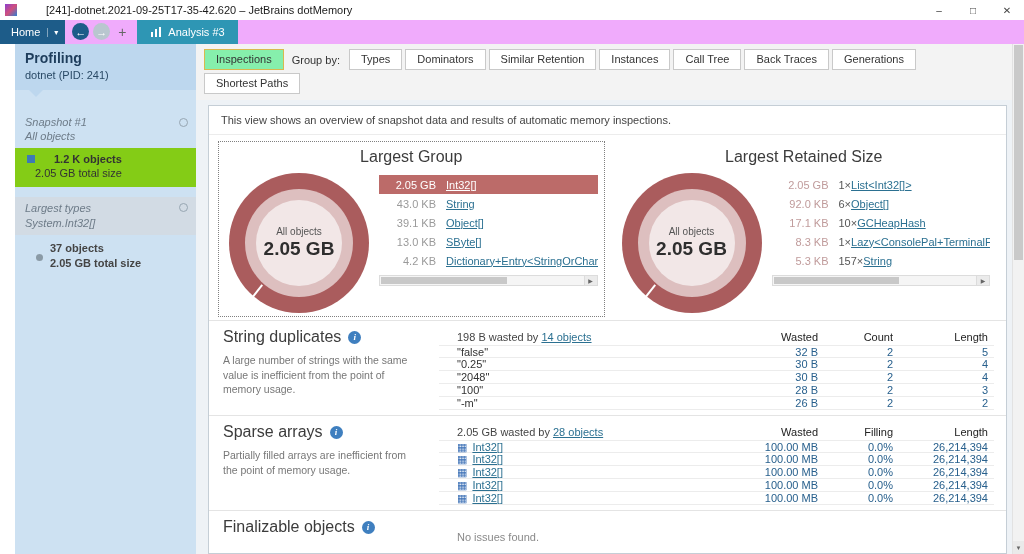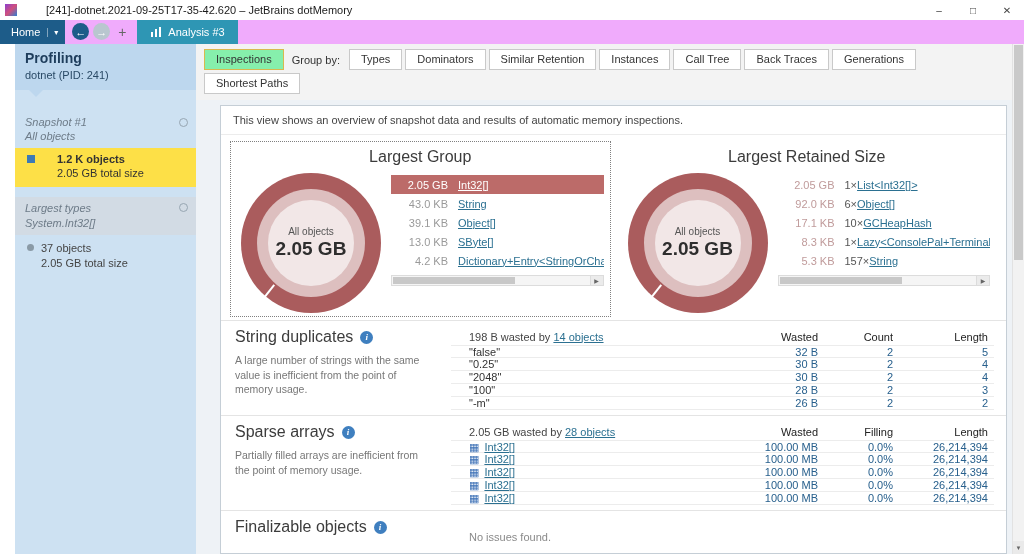--- a/index.html
+++ b/index.html
@@ -28,39 +28,39 @@
   .body { display:flex; height:510px; }
 
   
   .sidebar { width:181px; flex:none; background:#cde1f2; position:relative;margin-left:15px; }
   .sb-head { background:#bdd7ee; padding:6px 10px 9px; position:relative; }
   .sb-title { font-size:14px; font-weight:bold; color:#1e3d5c; }
   .sb-proc { font-size:11px; color:#2a4a66; margin-top:3px; }
   .sb-tail { position:absolute; left:14px; top:100%; width:0; height:0; border:7px solid transparent; border-top-color:#bdd7ee; }
   .sb-group { margin-top:22px; padding:3px 10px 4px; color:#6d7b88; font-style:italic; position:relative; line-height:1.3; }
   .g-ind { position:absolute; right:8px; top:6px; width:9px; height:9px; border-radius:50%; border:1px solid #97a6b2; cursor:pointer; }
-  .sel-row { background:#fde047; padding:4px 8px 6px 12px; display:flex; gap:22px; align-items:flex-start; cursor:pointer; }
+  .sel-row { background:#84cc16; padding:4px 8px 6px 12px; display:flex; gap:0; align-items:flex-start; cursor:pointer;text-align:right; }
   .sel-icon { width:8px; height:8px; background:#3d7ab5; margin-top:3px; flex:none; }
   .sel-l1 { font-weight:bold; color:#333; line-height:1.35; }
   .sel-l2 { color:#333; line-height:1.35; }
   .lt-head { background:#d2dbe4; margin-top:10px; padding:4px 10px 5px; color:#6d7b88; font-style:italic; position:relative; line-height:1.3; }
-  .lt-row { padding:6px 10px 4px 12px; display:flex; gap:7px; align-items:flex-start; color:#444; cursor:pointer; }
+  .lt-row { padding:6px 10px 4px 21px; display:flex; gap:7px; align-items:center; color:#444; cursor:pointer;font-weight:bold; }
   .dot { width:7px; height:7px; border-radius:50%; background:#8a9aa6; margin-top:3px; flex:none; }
   .lt-l { line-height:1.35; color:#444; }
 
   
   .main { flex:1; min-width:0; display:flex; flex-direction:column; background:#eef2f6; }
   .tabstrip { background:#f3f3f3; padding:5px 8px 6px; }
   .tabrow { display:flex; align-items:center; }
   .tabrow + .tabrow { margin-top:3px; }
   .tab-btn { border:1px solid #c9c9c9; background:#fff; padding:3px 11px 4px; margin-right:3px; color:#333; cursor:pointer; white-space:nowrap; }
   .tab-btn.sel { background:#86efac; border-color:#d8b94e; }
   .groupby { padding:0 9px 0 5px; color:#333; }
 
-  .content { flex:1; padding:5px 5px 0 24px; overflow:hidden; }
+  .content { flex:1; padding:5px 5px 0 12px; overflow:hidden; }
   .panel { background:#fff; border:1px solid #c5ced6; height:100%; overflow:hidden; }
   .note { padding:8px 12px 8px; color:#444; border-bottom:1px solid #ececec; }
 
   
   .charts { display:flex; padding:7px 10px 4px; gap:8px; }
   .chart-panel { flex:1; min-width:0; padding:4px 6px 3px; }
   .chart-panel.focus { outline:1px dotted #808080; }
   .chart-title { text-align:center; font-size:16px; color:#3c3c3c; margin:2px 0 7px; }
   .chart-body { display:flex; align-items:flex-start; }
   .donut { width:140px; height:140px; position:relative; border-radius:50%; background:#aa5c5d; flex:none; margin-left:4px; cursor:pointer; }

